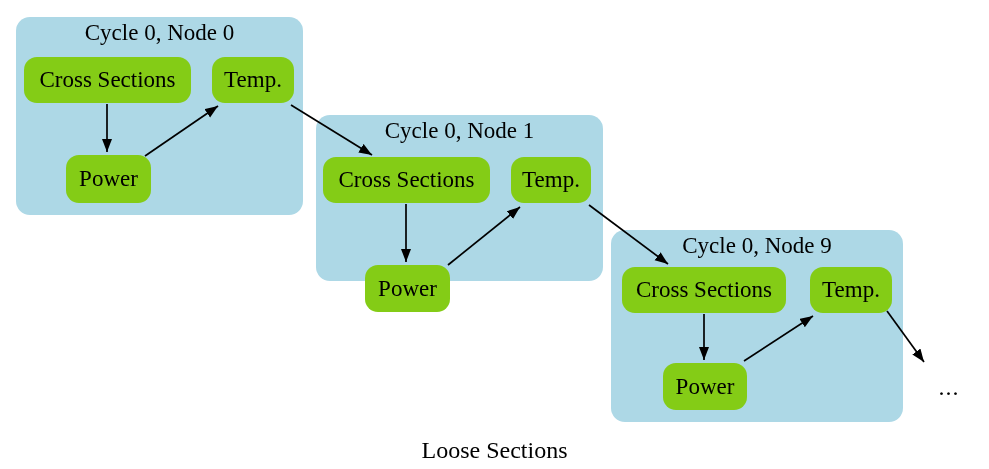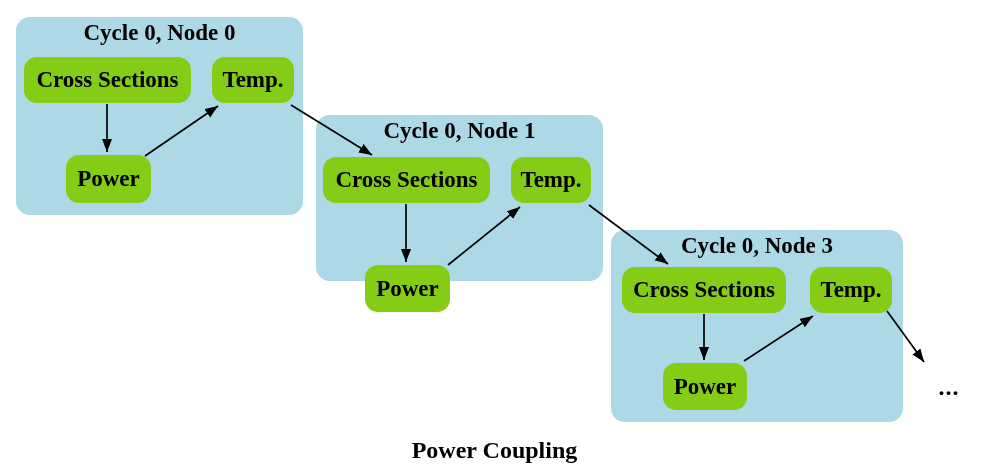--- a/index.html
+++ b/index.html
@@ -8,21 +8,20 @@
     background: #ffffff;
   }
   .stage {
     position: relative;
     width: 989px;
     height: 469px;
     background: #ffffff;
     font-family: "Liberation Serif", "DejaVu Serif", serif;
     color: #000000;
     overflow: hidden;
-    font-weight: bold;
   }
   .cluster {
     position: absolute;
     background: #add8e6;
     border-radius: 14px;
     z-index: 1;
   }
   .cluster-title {
     position: absolute;
     top: 2px;
@@ -103,21 +102,21 @@
 
   <div class="cluster cluster-0">
     <div class="cluster-title">Cycle 0, Node 0</div>
   </div>
 
   <div class="cluster cluster-1">
     <div class="cluster-title">Cycle 0, Node 1</div>
   </div>
 
   <div class="cluster cluster-2">
-    <div class="cluster-title">Cycle 0, Node 3</div>
+    <div class="cluster-title">Cycle 0, Node 9</div>
   </div>
 
   <svg class="edges-layer" viewBox="0 0 989 469" xmlns="http://www.w3.org/2000/svg">
     <defs>
       <marker id="arrowhead" markerUnits="userSpaceOnUse" markerWidth="14" markerHeight="11" refX="13" refY="5" orient="auto">
         <path d="M0,0 L13,5 L0,10 z" fill="#000000"></path>
       </marker>
     </defs>
     <line x1="107" y1="104" x2="107" y2="152" marker-end="url(#arrowhead)"></line>
     <line x1="145" y1="156" x2="218" y2="106" marker-end="url(#arrowhead)"></line>
@@ -137,15 +136,15 @@
   <div class="node n-c1-cross">Cross Sections</div>
   <div class="node n-c1-temp">Temp.</div>
   <div class="node n-c1-power">Power</div>
 
   <div class="node n-c2-cross">Cross Sections</div>
   <div class="node n-c2-temp">Temp.</div>
   <div class="node n-c2-power">Power</div>
 
   <div class="ellipsis">...</div>
 
-  <div class="caption">Power Coupling</div>
+  <div class="caption">Loose Sections</div>
 
 </div>
 
 </body></html>

